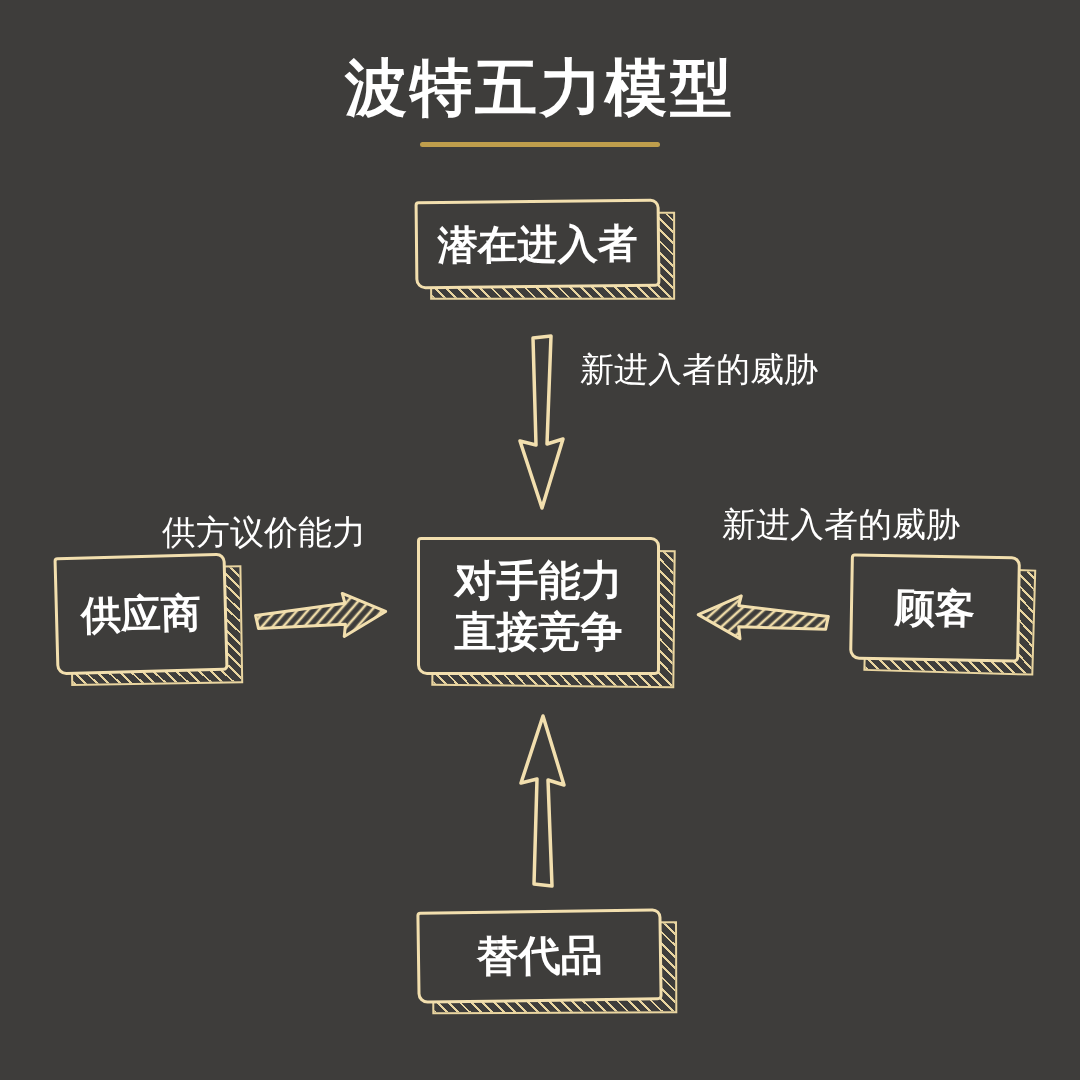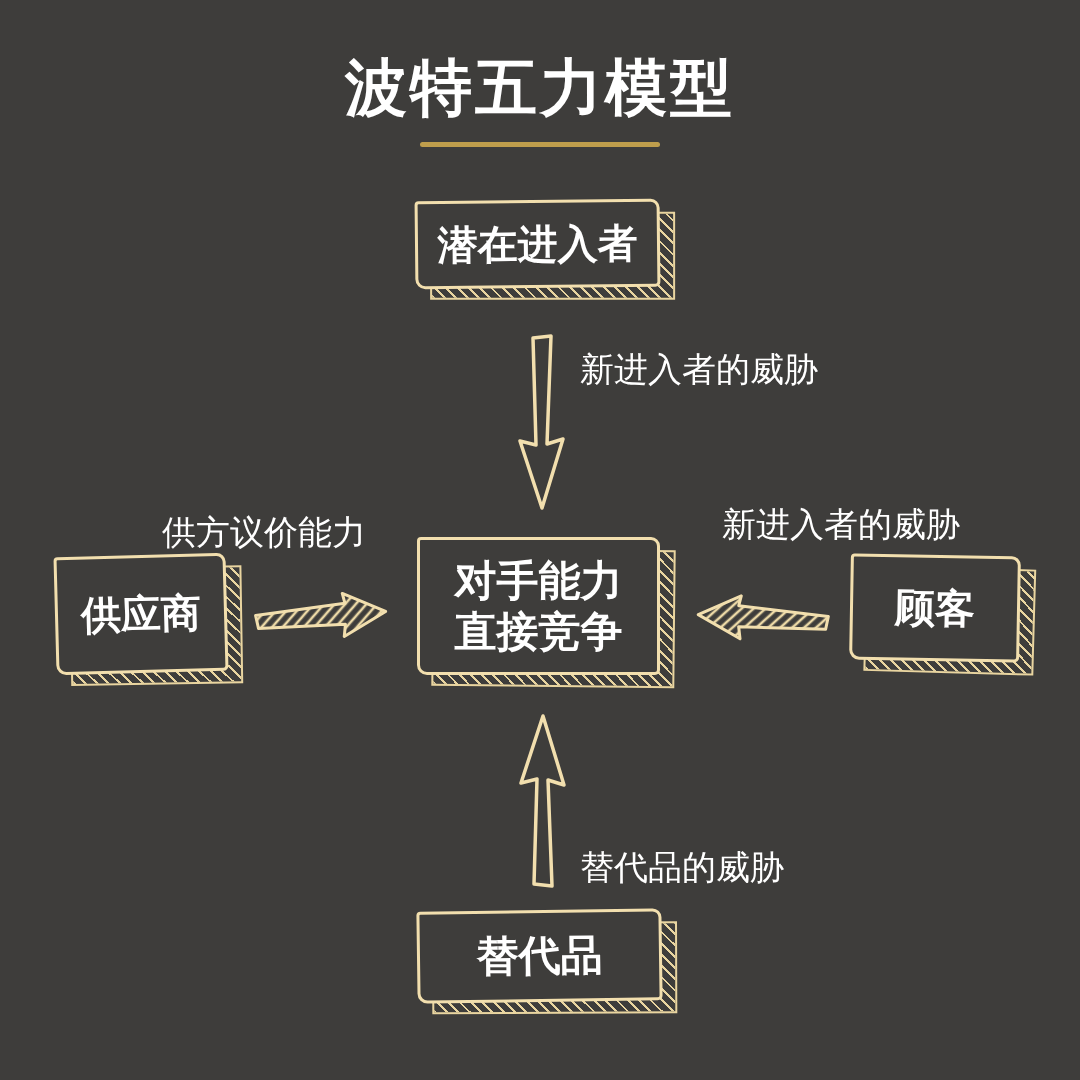--- a/index.html
+++ b/index.html
@@ -124,20 +124,19 @@
       <span>对手能力</span>
       <span>直接竞争</span>
     </div>
   </div>
 
   <div class="arrow arrow-up">
     <svg width="72" height="180" viewBox="0 0 72 180">
       <path d="M28,174 L46,176 L42,70 L58,75 L37,6 L15,73 L31,69 Z" fill="none" stroke="#f2dfae" stroke-width="3.5" stroke-linejoin="round"></path>
     </svg>
   </div>
-  <div class="label label-substitutes">替代品的威胁</div>
 
   <div class="node node-bottom">
     <div class="shadow"></div>
     <div class="box">替代品</div>
   </div>
 
 </div>
 
 </body></html>

